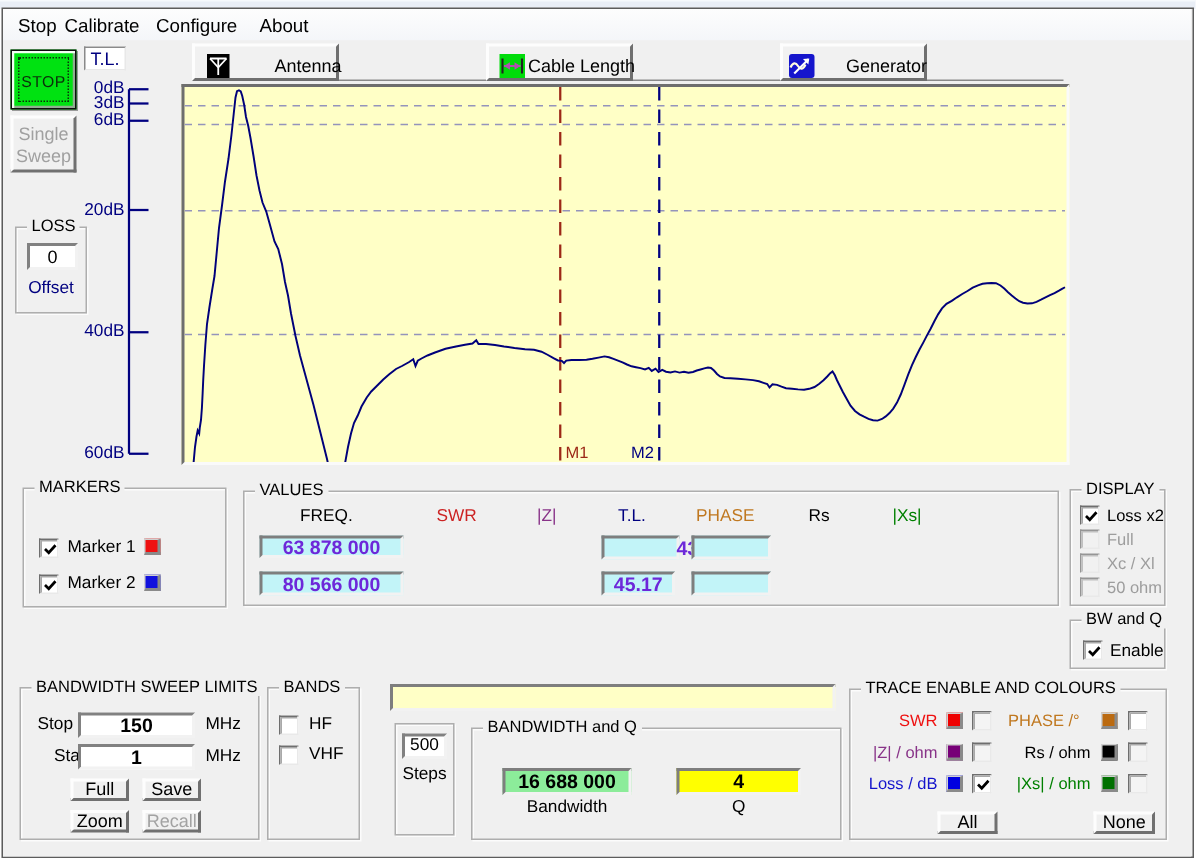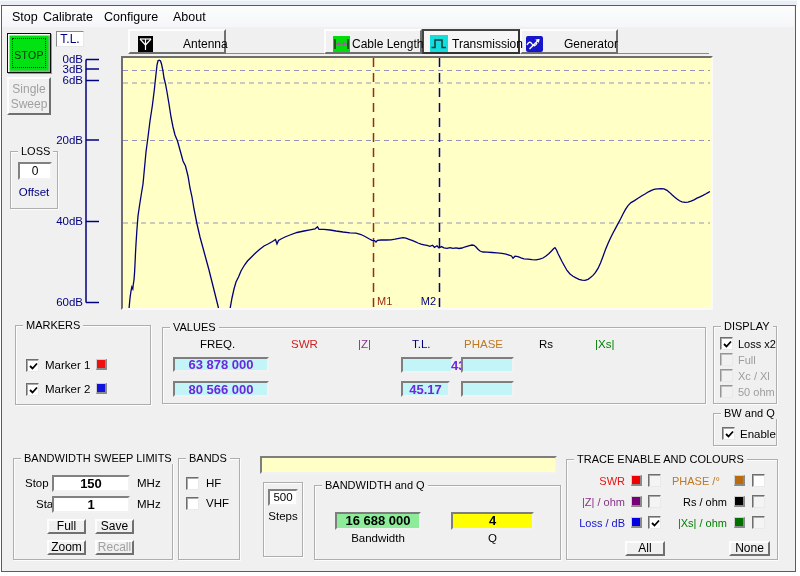--- a/index.html
+++ b/index.html
@@ -96,30 +96,20 @@
             <line x1="15" y1="3" x2="15" y2="13"></line>
           </g>
           <g stroke="#b050b0" stroke-width="1.2" fill="#b050b0">
             <line x1="3" y1="8" x2="14" y2="8"></line>
             <path d="M3 8 l4 -2.5 v5 z" stroke="none"></path>
             <path d="M14 8 l-4 -2.5 v5 z" stroke="none"></path>
           </g>
         </svg>
     </div>
     <span class="txt" style="left:26px;">Cable Length</span>
-  </div>
-  <div class="tab" style="left:422px; border-color:#444 #333 #333 #444; background:#f6f6f6;">
-    <div class="abs" style="left:6px; top:4px; width:18px; height:17px; background:#12dede;">
-      <svg width="18" height="17" viewBox="0 0 18 17">
-          <g stroke="#1a3a3a" stroke-width="1.5" fill="none">
-            <polyline points="1.5,12.5 5,12.5 5,5 12,5 12,12.5 16,12.5"></polyline>
-          </g>
-        </svg>
-    </div>
-    <span class="txt" style="left:28px;">Transmission</span>
   </div>
   <div class="tab" style="left:520px;">
     <div class="abs" style="left:4px; top:5px; width:17px; height:16px; background:#1515cc; border-radius:2px;">
       <svg width="17" height="16" viewBox="0 0 17 16">
           <path d="M1 9 C2.5 5.5, 4.5 5.5, 6 8 C7.5 10.5, 9.5 10.5, 11 7" stroke="#fffde0" stroke-width="1.4" fill="none"></path>
           <path d="M3.5 13 L13 3.5" stroke="#fff" stroke-width="1.4"></path>
           <path d="M13.5 3 l-4.2 0.4 3.6 3.6 z" fill="#fff"></path>
         </svg>
     </div>
     <span class="txt" style="left:42px;">Generator</span>

